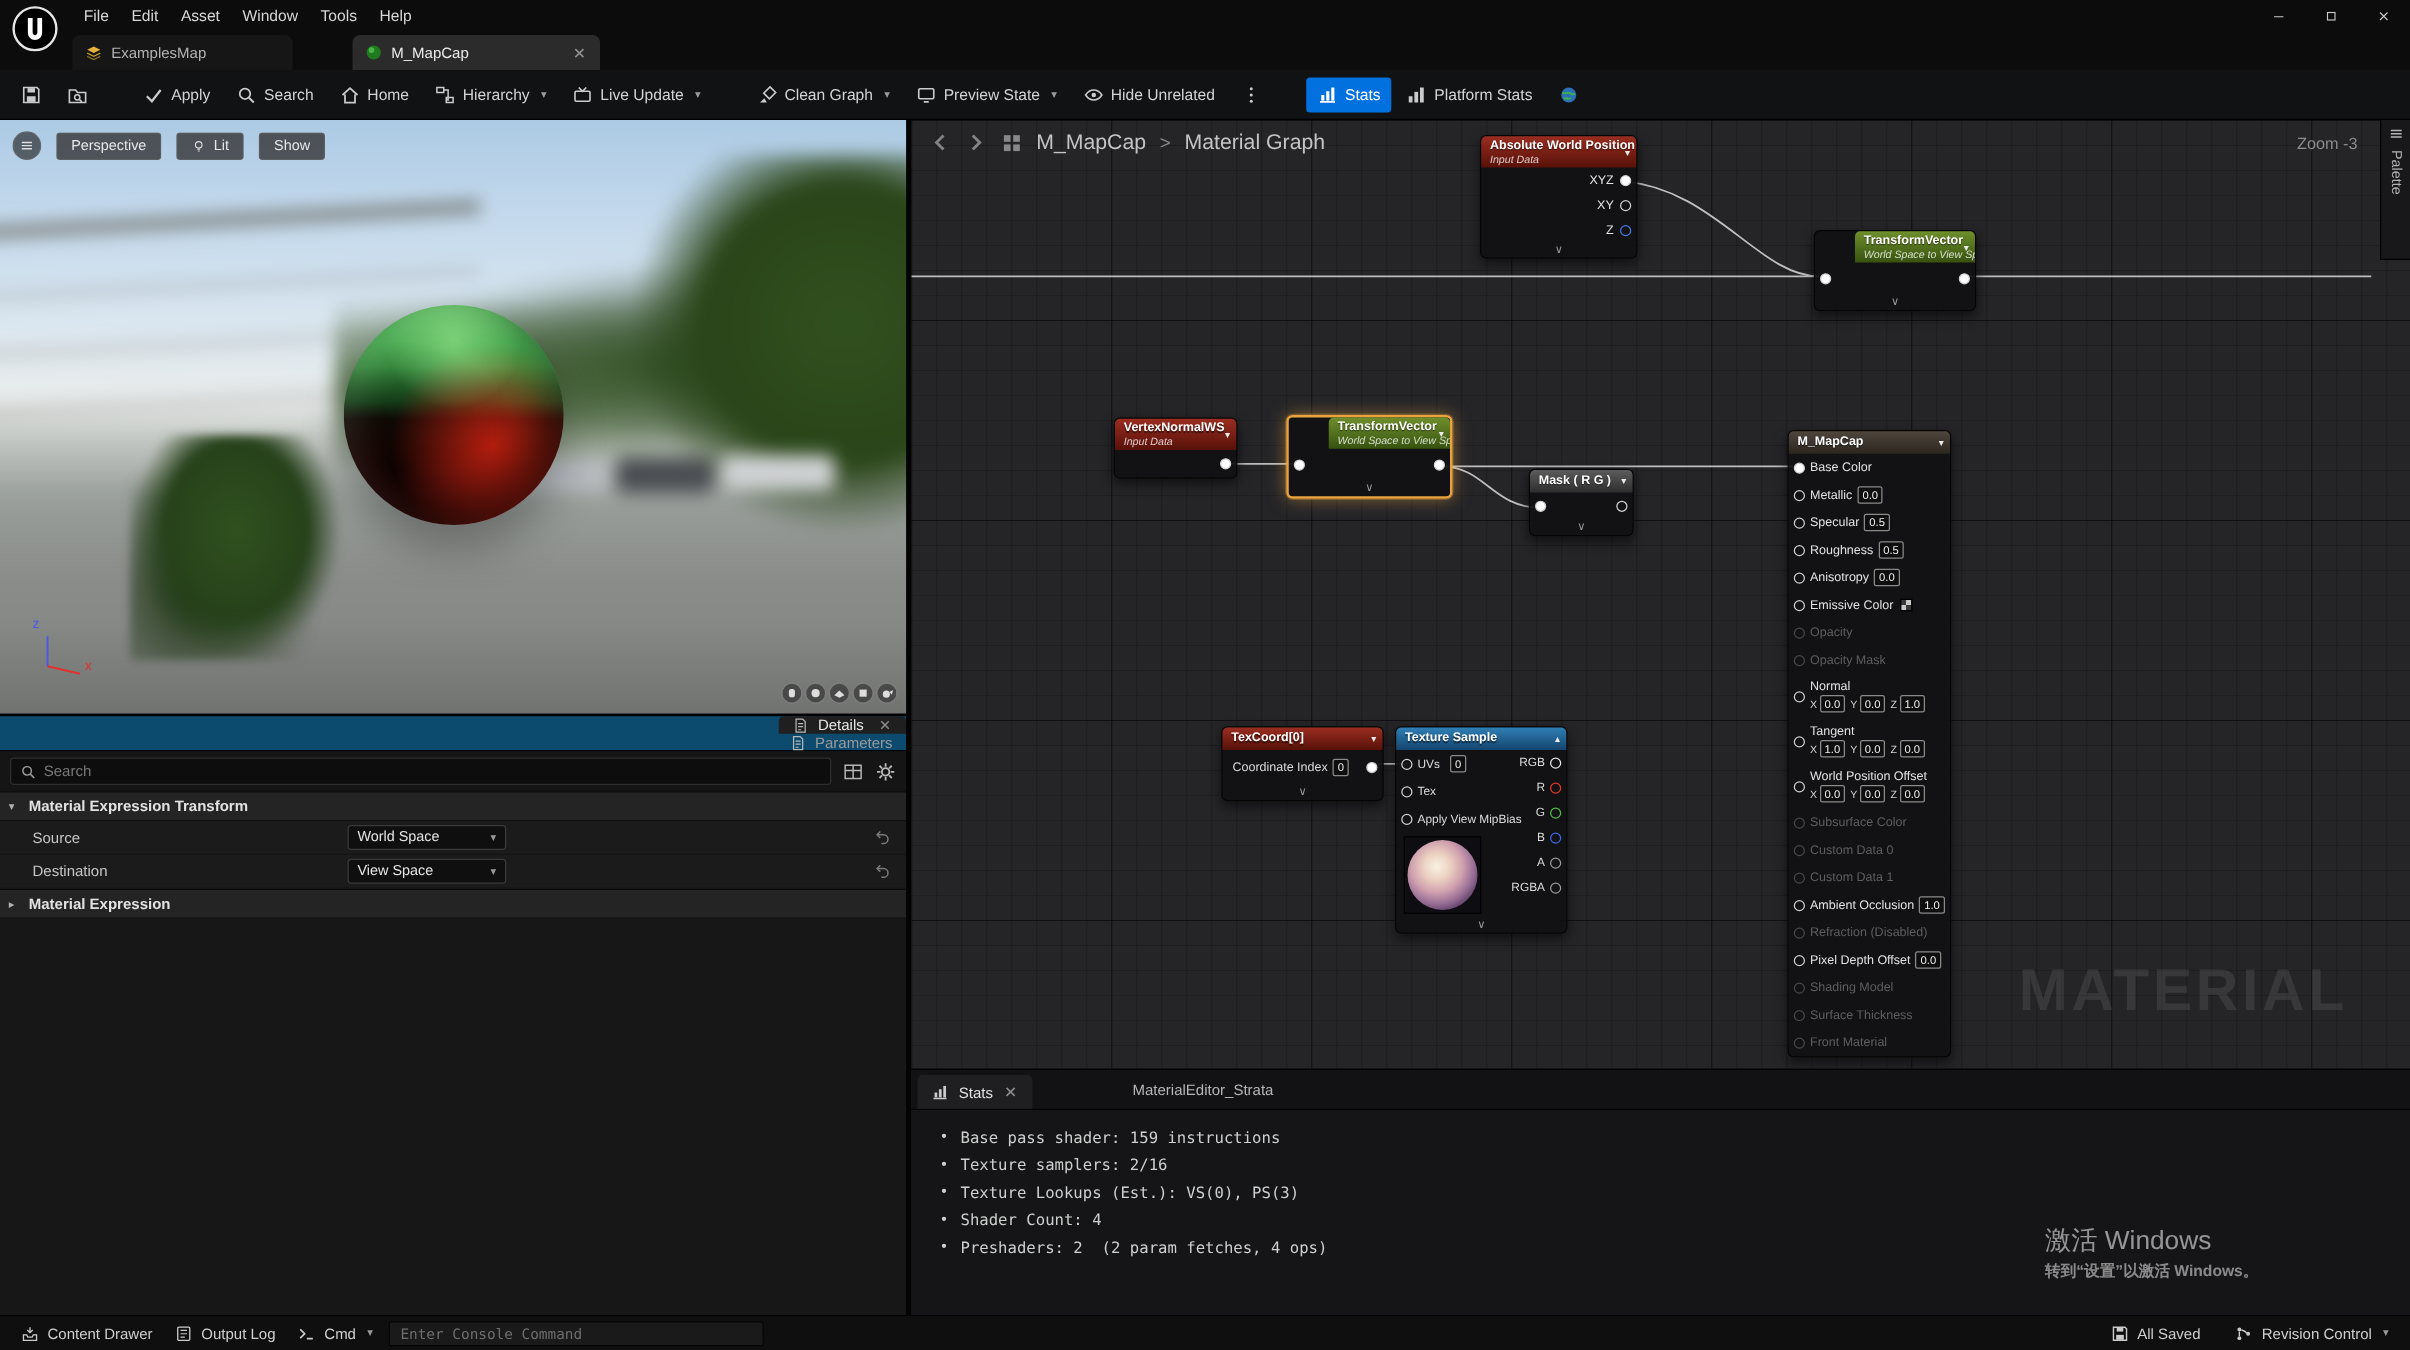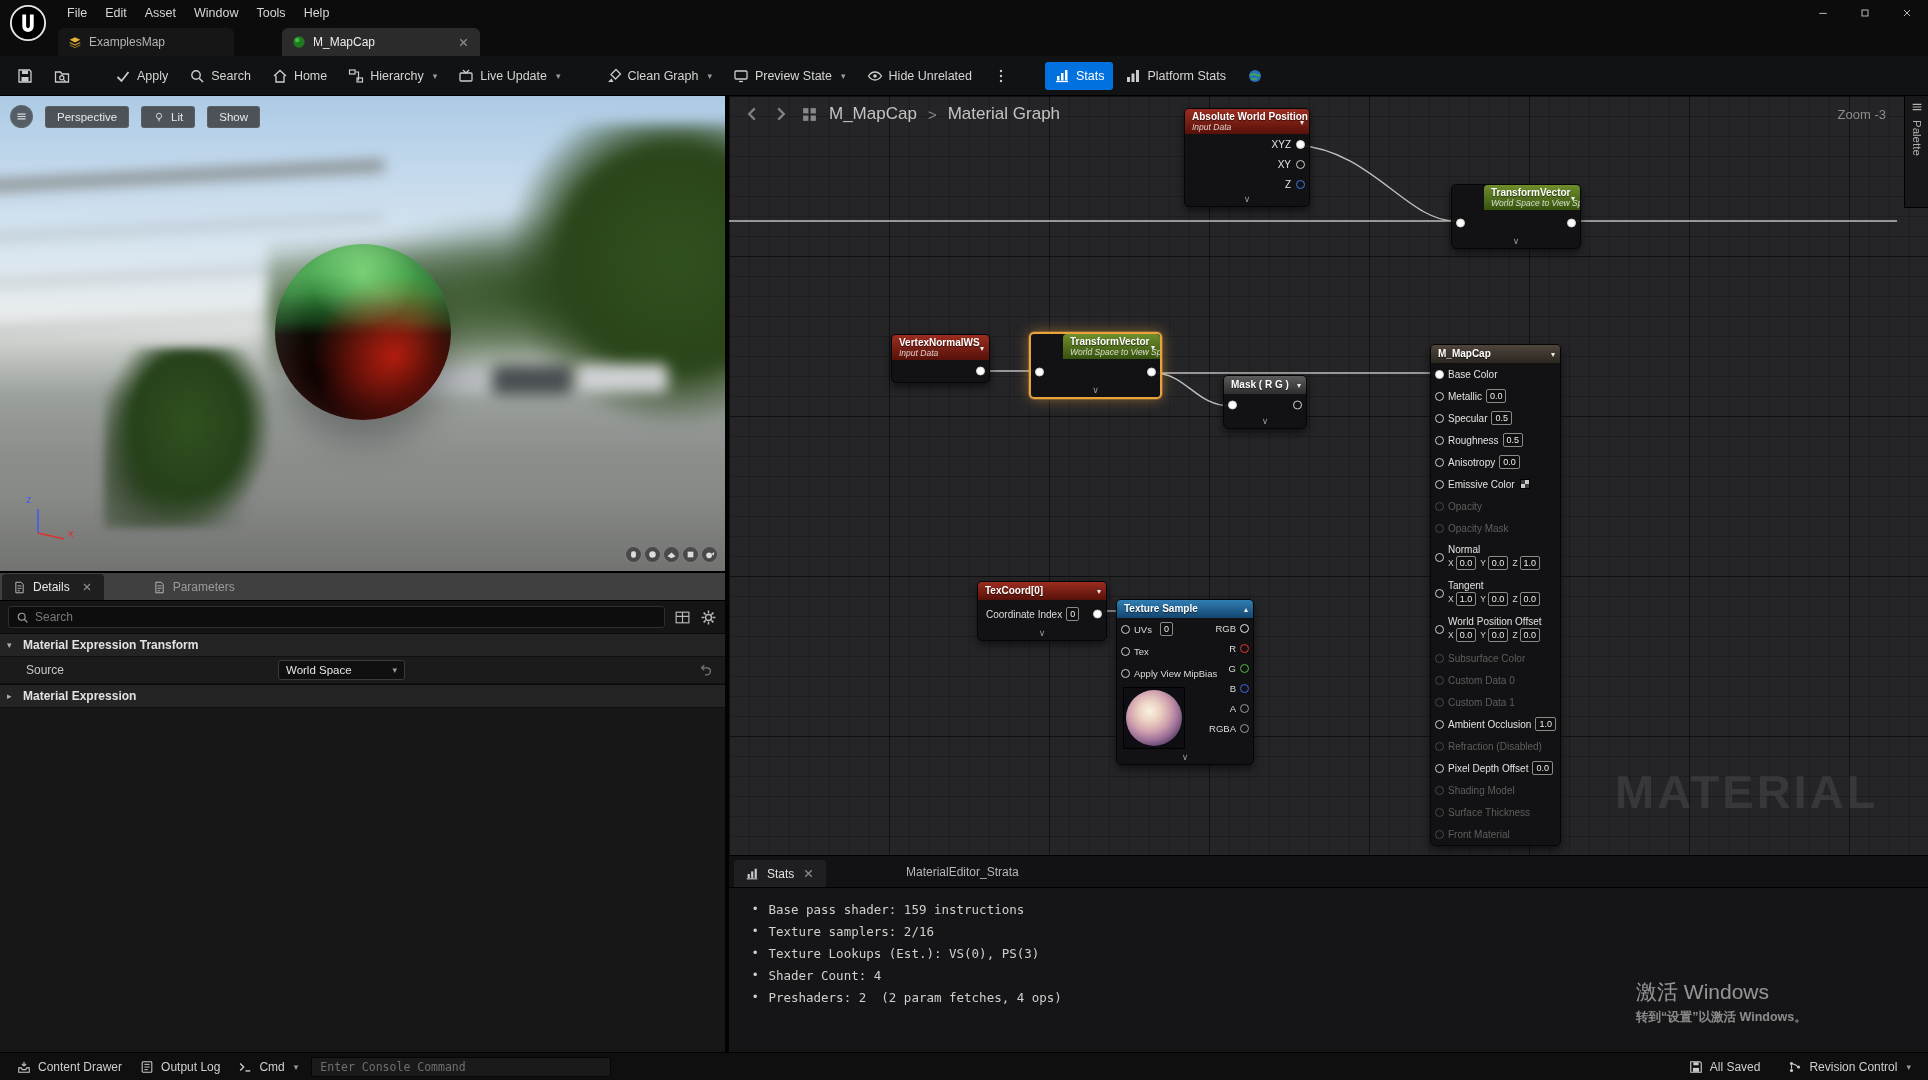--- a/index.html
+++ b/index.html
@@ -61,21 +61,21 @@
   .vp-pill .icon { width:12px; height:12px; }
   .vp-axis { position:absolute; left:20px; bottom:22px; width:70px; height:56px; font-size:11px; }
   .vp-axis .zl { position:absolute; left:6px; top:0; color:#4a5ae8; }
   .vp-axis .xl { position:absolute; left:48px; top:34px; color:#e03030; }
   .vp-meshes { position:absolute; right:7px; bottom:8px; display:flex; gap:2px; }
   .vp-mesh { width:17px; height:17px; border-radius:50%; background:rgba(25,25,25,.5); border:1px solid rgba(170,170,170,.55); display:flex; align-items:center; justify-content:center; }
   .vp-mesh span { width:13px; height:13px; }
 
   
   .details { position:absolute; left:0; top:571px; width:725px; height:481px; background:#171717; border-top:2px solid #000; }
-  .details-tabs { display:flex; align-items:flex-end; height:28px; background:#404040; border-bottom:1px solid #000; padding-left:2px; }
+  .details-tabs { display:flex; align-items:flex-end; height:28px; background:#0c4a6e; border-bottom:1px solid #000; padding-left:2px;flex-direction:column; }
   .dtab { display:flex; align-items:center; gap:7px; height:26px; padding:0 11px; font-size:12px; border-radius:4px 4px 0 0; }
   .dtab .icon { width:13px; height:13px; }
   .dtab.active { background:#1f1f1f; color:#e8e8e8; }
   .dtab.inactive { color:#9a9a9a; margin-left:38px; }
   .dtab .tab-close { margin-left:4px; width:12px; height:12px; }
   .search-row { height:32px; display:flex; align-items:center; padding:0 8px; gap:9px; background:#151515; }
   .search-box { flex:1; height:22px; background:#0d0d0d; border:1px solid #2e2e2e; border-radius:3px; display:flex; align-items:center; gap:6px; padding:0 7px; }
   .search-box .icon { width:13px; height:13px; opacity:.75; }
   .search-box input { flex:1; background:transparent; border:none; outline:none; color:#d6d6d6; font-size:12px; font-family:inherit; }
   .search-box input::placeholder { color:#787878; }
@@ -549,20 +549,32 @@
             <span>World Space</span>
           </div>
           <span class="reset-btn">
             <svg viewBox="0 0 16 16">
               <path d="M6 2.5L3 5.5l3 3" fill="none" stroke="#9a9a9a" stroke-width="1.4"></path>
               <path d="M3 5.5h6a4 4 0 0 1 0 8H7" fill="none" stroke="#9a9a9a" stroke-width="1.4"></path>
             </svg>
           </span>
         </div>
 
+        <div class="prow">
+          <span class="plabel">Destination</span>
+          <div class="dropdown">
+            <span>View Space</span>
+          </div>
+          <span class="reset-btn">
+            <svg viewBox="0 0 16 16">
+              <path d="M6 2.5L3 5.5l3 3" fill="none" stroke="#9a9a9a" stroke-width="1.4"></path>
+              <path d="M3 5.5h6a4 4 0 0 1 0 8H7" fill="none" stroke="#9a9a9a" stroke-width="1.4"></path>
+            </svg>
+          </span>
+        </div>
       </div>
     <div class="sect">
       <span class="tri">▸</span>
       <span>Material Expression</span>
     </div>
   </div>
 
   <div class="v-split"></div>
 
   <div class="graph">
@@ -651,21 +663,21 @@
         <div class="t">TexCoord[0]</div>
       </div>
       <div class="tc-row">
         <span>Coordinate Index</span>
         <span class="valbox">0</span>
         <span class="pin out conn"></span>
       </div>
       <span class="chev"></span>
     </div>
 
-    <div class="gnode" style="left:387px;top:503px;width:138px;">
+    <div class="gnode" style="left:387px;top:485px;width:138px;">
       <div class="hdr blue single up">
         <div class="t">Texture Sample</div>
       </div>
       <div class="ts-grid">
         <div>
 
             <div class="ts-in-row">
               <span class="pin"></span>
               <span>UVs</span>
               <span class="valbox">0</span>

